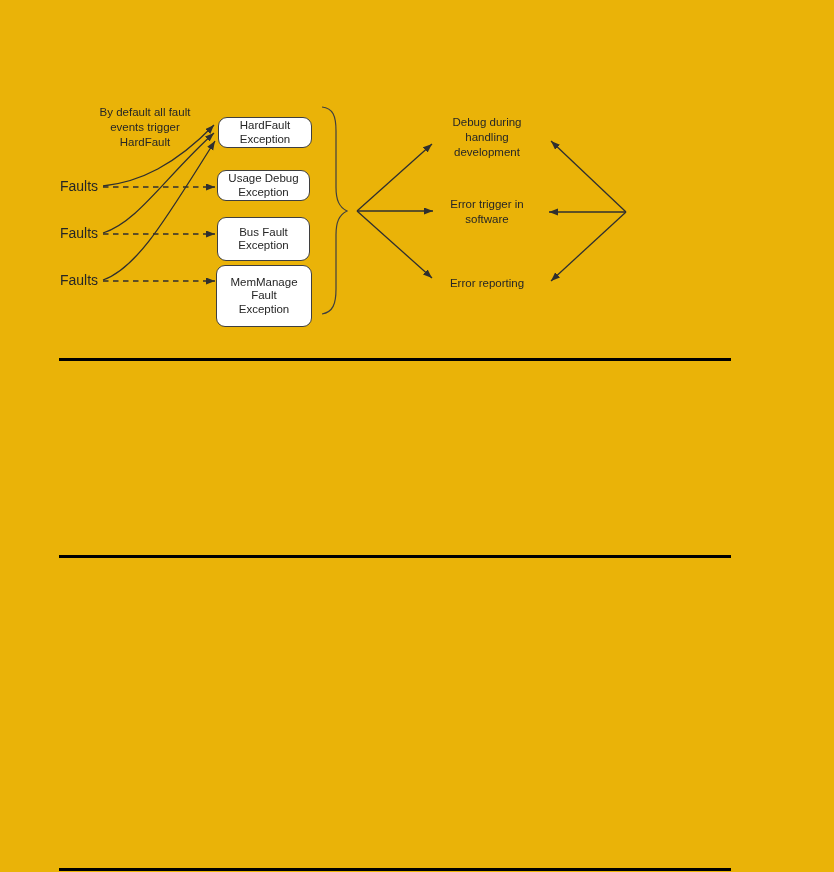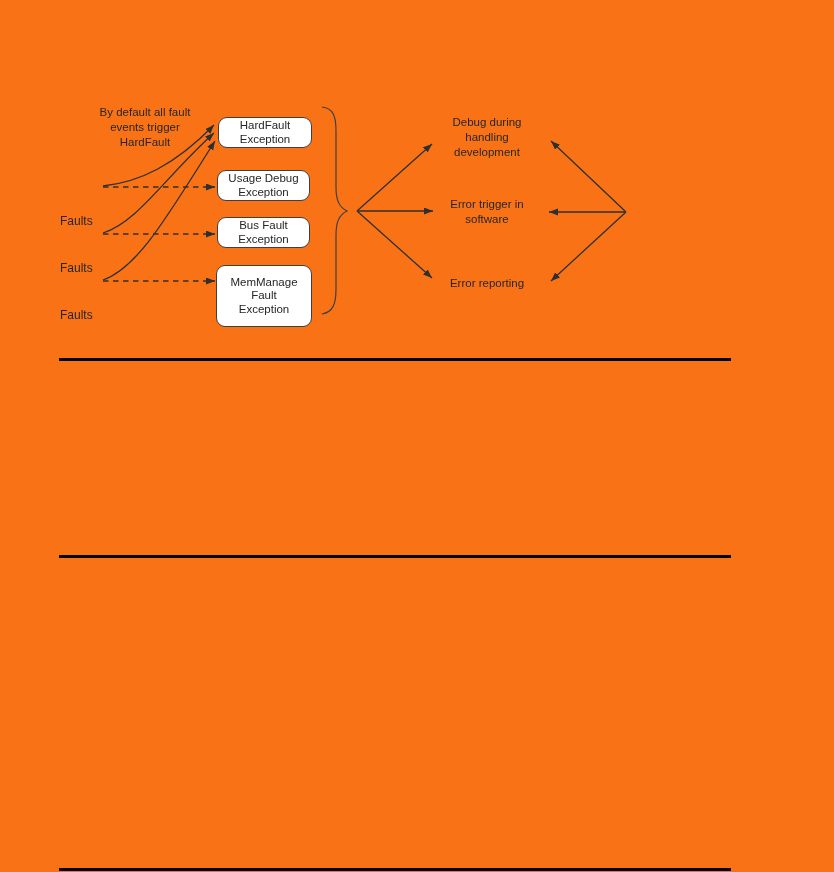--- a/index.html
+++ b/index.html
@@ -1,39 +1,38 @@
 <!DOCTYPE html>
 <html><head>
 <meta charset="utf-8">
 <style>
   * { margin: 0; padding: 0; box-sizing: border-box; }
   html, body { background: #ffffff; }
   .page {
     position: relative;
     width: 834px;
     height: 872px;
-    background: #f97316;
+    background: #eab308;
     font-family: "Liberation Sans", sans-serif;
     color: #262626;
     overflow: hidden;
   }
   .abs { position: absolute; }
   .txt {
     font-size: 11.5px;
     line-height: 15px;
     text-align: center;
     white-space: pre-line;
     color: #262626;
   }
   .fault-label {
-    font-size: 12px;
+    font-size: 14px;
     line-height: 13px;
     text-align: left;
     color: #262626;
-    margin-top: 35px;
   }
   .node {
     position: absolute;
     border: 1.4px solid #3f3f3f;
     border-radius: 9px;
     background: #ffffff;
     display: flex;
     align-items: center;
     justify-content: center;
     text-align: center;
@@ -92,21 +91,21 @@
   <div class="abs fault-label" style="left:60px; top:274px;">Faults</div>
 
   <div class="node" style="left:218px; top:117px; width:94px; height:31px;">
     <span>HardFault
 Exception</span>
   </div>
   <div class="node" style="left:217px; top:170px; width:93px; height:31px;">
     <span>Usage Debug
 Exception</span>
   </div>
-  <div class="node" style="left:217px; top:217px; width:93px; height:31px;">
+  <div class="node" style="left:217px; top:217px; width:93px; height:44px;">
     <span>Bus Fault
 Exception</span>
   </div>
   <div class="node" style="left:216px; top:265px; width:96px; height:62px;">
     <span>MemManage
 Fault
 Exception</span>
   </div>
 
   <div class="abs txt" style="left:427px; top:115px; width:120px;">Debug during

